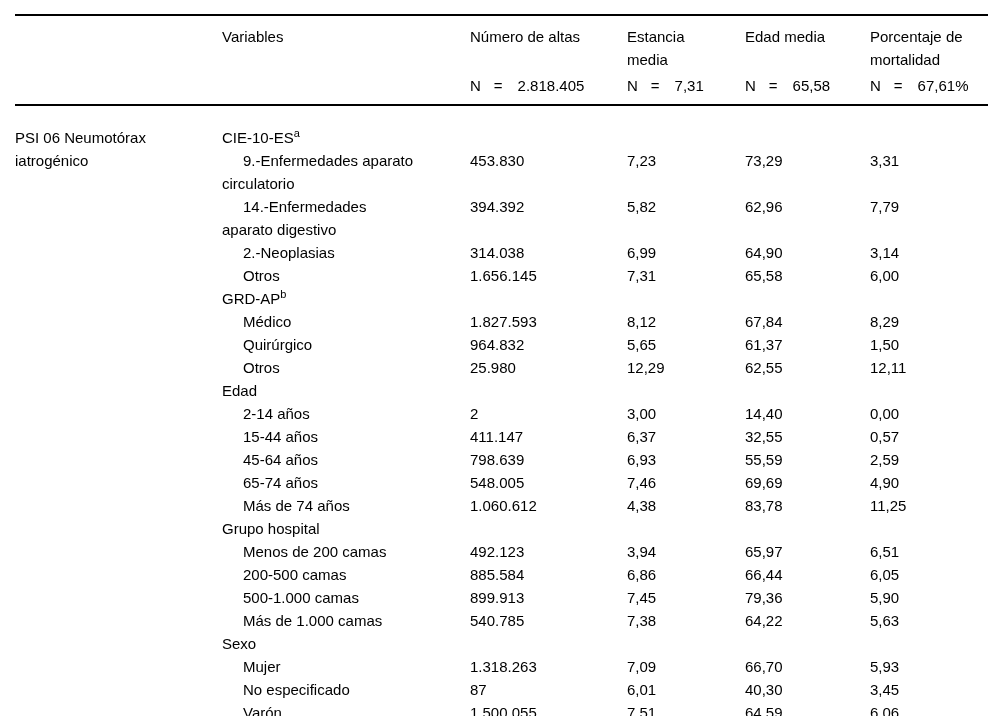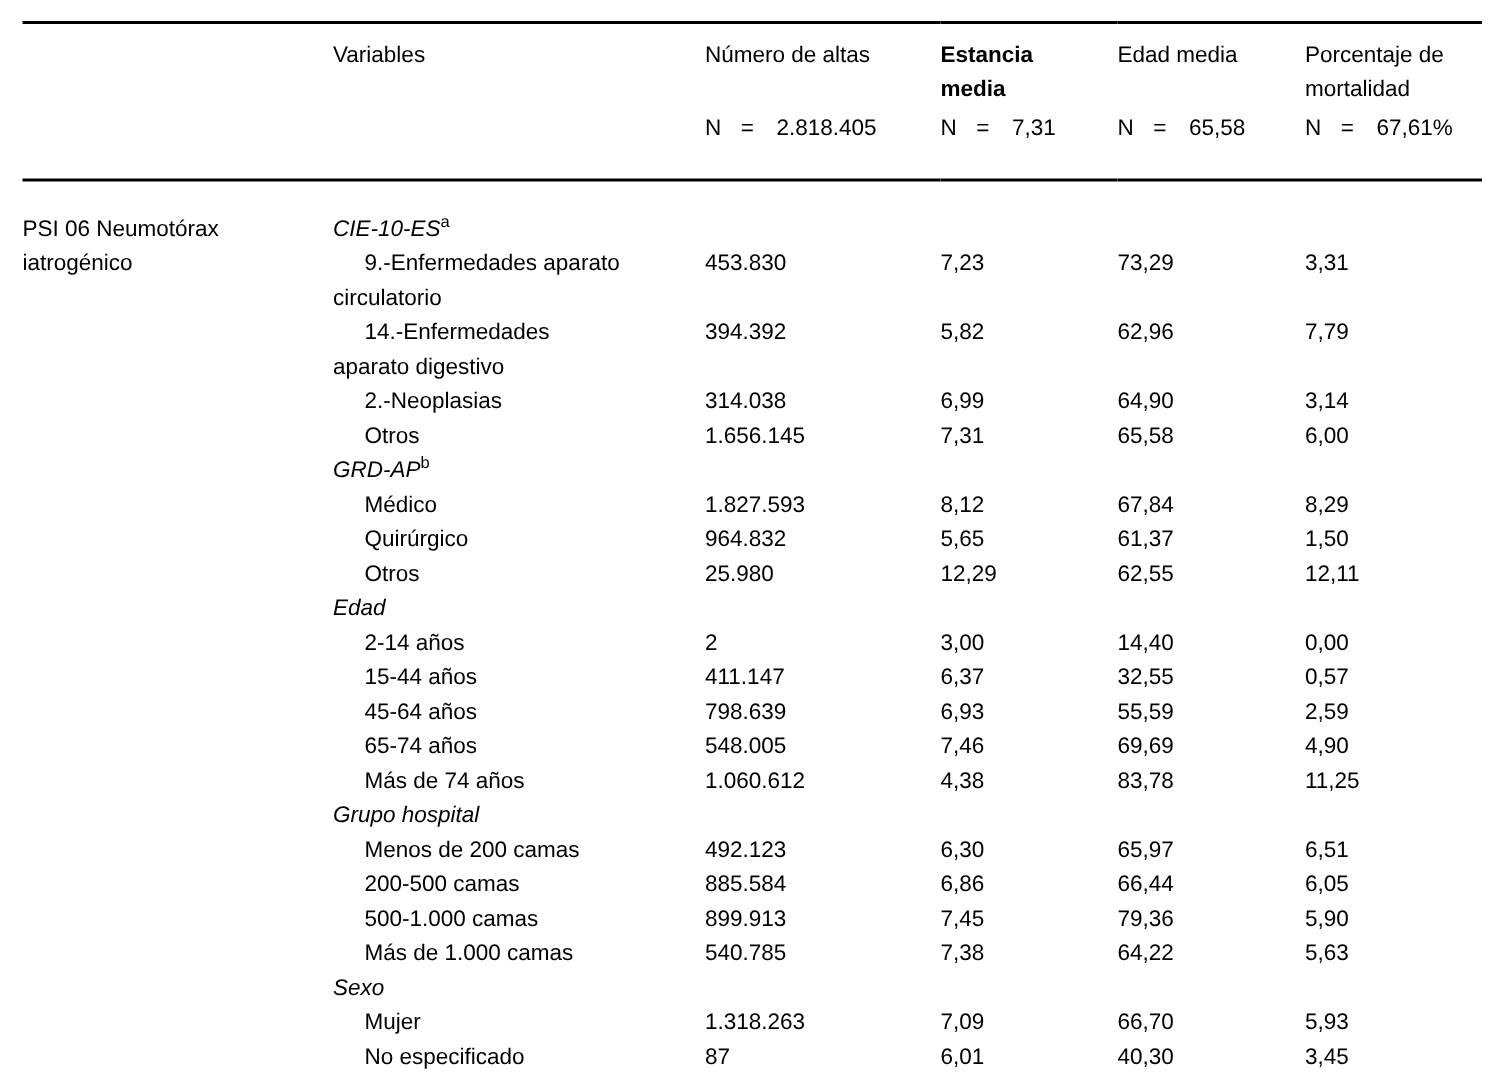--- a/index.html
+++ b/index.html
@@ -32,33 +32,33 @@
     font-size: 15px;
   }
   thead {
     border-bottom: 2px solid #000;
   }
   thead tr.hdr-labels th {
     padding-top: 9px;
   }
   thead tr.hdr-n th {
     padding-top: 3px;
-    padding-bottom: 22px;
+    padding-bottom: 7px;
     white-space: nowrap;
   }
   .hwrap { max-width: 115px; }
-  .hwrap.narrow { max-width: 80px; font-weight: bold; }
+  .hwrap.narrow { max-width: 80px; }
   .corner-label { max-width: 165px; }
   .n-sym  { display: inline-block; margin-right: 13px; }
   .eq-sym { display: inline-block; margin-right: 15px; }
   tbody tr:first-child td { padding-top: 20px; }
   tbody tr:last-child  td { padding-bottom: 5px; }
   td.lbl { white-space: pre-line; }
   td.lbl.indent { text-indent: 21px; margin-top: 31px; }
-  span.cat { font-style: italic; }
+  span.cat { }
   sup.cat-sup { font-size: 11px; line-height: 0; }
 </style>
 </head>
 <body>
 
 <table class="psi">
   <colgroup>
     <col style="width:207px">
     <col style="width:248px">
     <col style="width:157px">
@@ -216,21 +216,21 @@
       <tr>
         <td class="lbl"><span class="cat">Grupo hospital</span></td>
         <td></td>
         <td></td>
         <td></td>
         <td></td>
       </tr>
       <tr>
         <td class="lbl indent">Menos de 200 camas</td>
         <td>492.123</td>
-        <td>6,30</td>
+        <td>3,94</td>
         <td>65,97</td>
         <td>6,51</td>
       </tr>
       <tr>
         <td class="lbl indent">200-500 camas</td>
         <td>885.584</td>
         <td>6,86</td>
         <td>66,44</td>
         <td>6,05</td>
       </tr>

